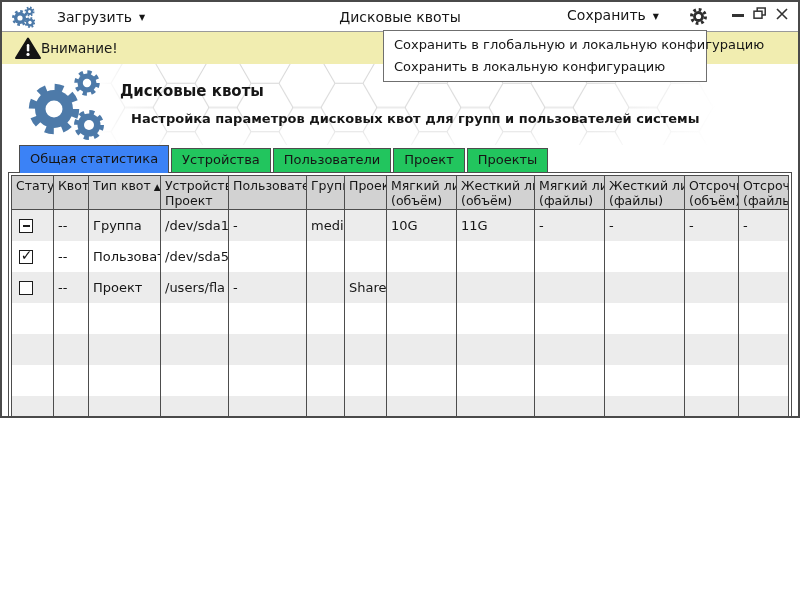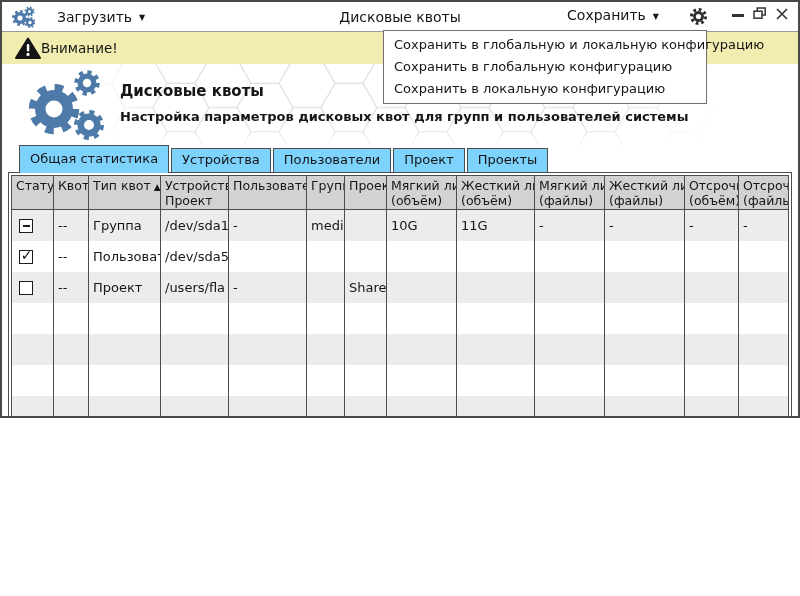--- a/index.html
+++ b/index.html
@@ -24,26 +24,26 @@
 
   
   .hero{height:81px;position:relative;background:#fff;overflow:hidden;}
   .hexwrap{position:absolute;left:95px;top:-5px;}
   .fade-left{position:absolute;left:95px;top:0;width:70px;height:100%;background:linear-gradient(to right,#fff,rgba(255,255,255,0));}
   .fade-right{position:absolute;left:585px;top:0;width:130px;height:100%;background:linear-gradient(to left,#fff,rgba(255,255,255,0));}
   .fade-bottom{position:absolute;left:95px;top:58px;width:620px;height:23px;background:linear-gradient(to bottom,rgba(255,255,255,0),rgba(255,255,255,.75));}
   .hero-gears{position:absolute;left:22px;top:3px;}
   .hero-text{position:absolute;left:118px;top:18px;}
   .hero-title{font-size:15px;font-weight:700;margin:0 0 9px 0;}
-  .hero-sub{font-size:13px;font-weight:600;margin:0;}
+  .hero-sub{font-size:13px;font-weight:600;margin:11px;}
 
   
   .tabsbar{display:flex;align-items:flex-end;gap:2px;padding-left:17px;height:28px;position:relative;z-index:2;margin-bottom:-1px;}
-  .tab{box-sizing:border-box;border:1px solid #4d4d4d;background:#7dd3fc;height:25px;line-height:22px;padding:0 10px;font-size:13px;white-space:nowrap;cursor:default;}
-  .tab.active{background:#7dd3fc;border-bottom:none;height:28px;line-height:26px;}
+  .tab{box-sizing:border-box;border:1px solid #4d4d4d;background:#22c55e;height:25px;line-height:22px;padding:0 10px;font-size:13px;white-space:nowrap;cursor:default;}
+  .tab.active{background:#3b82f6;border-bottom:none;height:28px;line-height:26px;}
 
   
   .content{margin:0 6px;height:389px;border:1px solid #4d4d4d;background:#fff;padding:2px;box-sizing:border-box;position:relative;z-index:1;overflow:hidden;}
   .grid{display:grid;grid-template-columns:42px 35px 72px 68px 78px 38px 42px 70px 78px 70px 80px 54px 1fr;
     border:1px solid #4d4d4d;box-sizing:border-box;background:#fff;}
   .hcell{background:#d2d2d2;border-right:1px solid #4d4d4d;border-bottom:1px solid #4d4d4d;height:34px;box-sizing:border-box;
     font-size:12.5px;line-height:15px;padding:2px 1px 0 4px;overflow:hidden;white-space:nowrap;cursor:default;}
   .hcell.last{border-right:none;}
   .sort{font-size:9px;margin-left:3px;}
   .cell{height:31px;box-sizing:border-box;border-right:1px solid #4d4d4d;font-size:13px;line-height:31px;
@@ -387,17 +387,16 @@
   <div class="statusbar">
     <span class="grip">
       <svg width="13" height="13" viewBox="0 0 13 13">
         <path d="M12 4 L4 12 M12 9 L9 12" stroke="#555" stroke-width="1.4"></path>
       </svg>
     </span>
   </div>
 
   <div class="save-menu">
     <div class="item">Сохранить в глобальную и локальную конфигурацию</div>
-    <div class="item">Сохранить в глобальную конфигурацию</div>
     <div class="item">Сохранить в локальную конфигурацию</div>
   </div>
 
 </div>
 
 </body></html>

